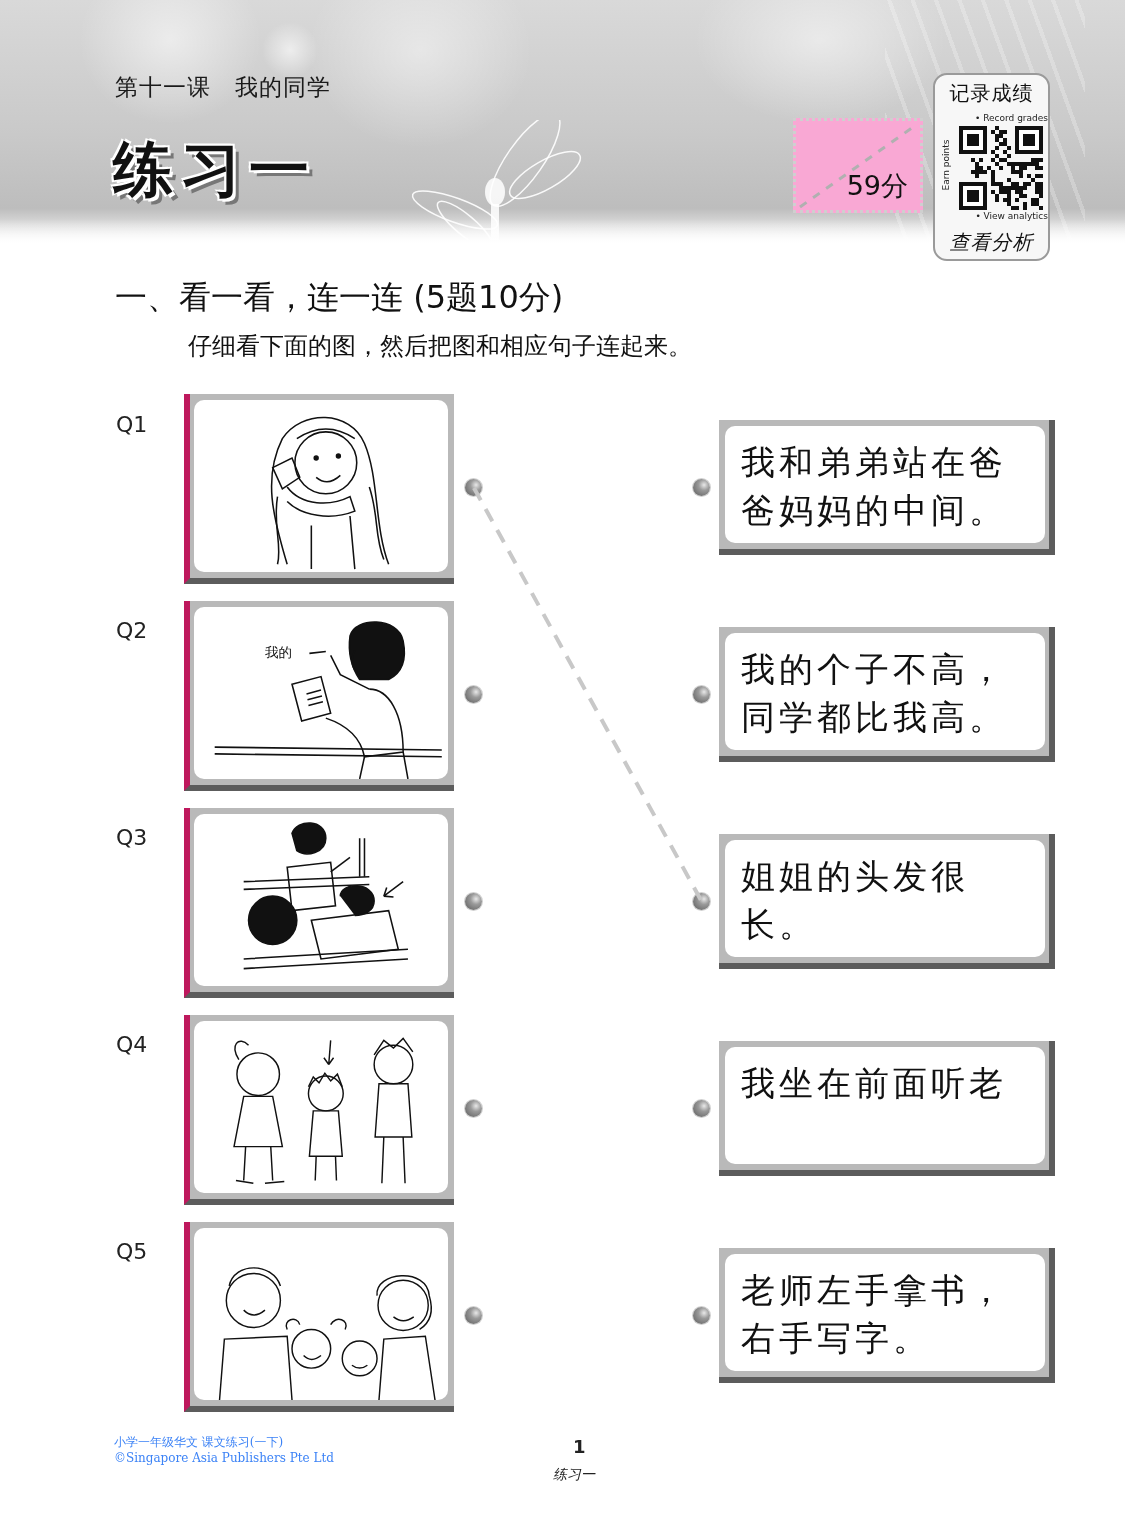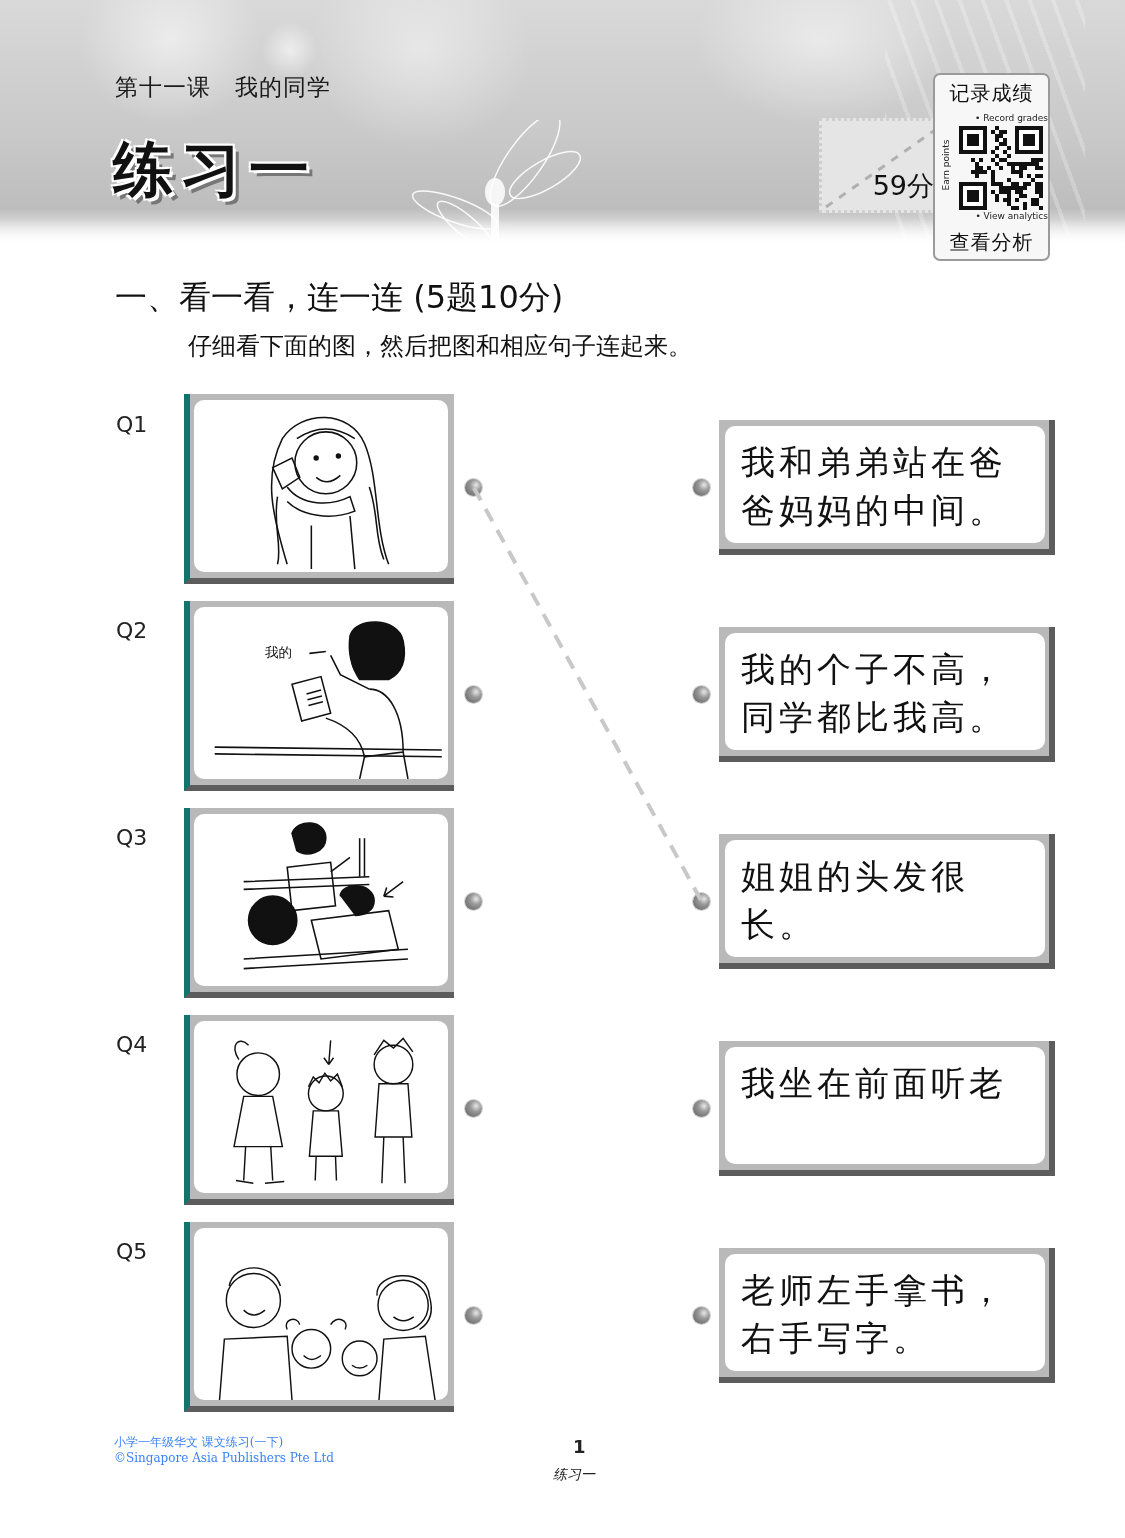--- a/index.html
+++ b/index.html
@@ -36,68 +36,68 @@
     font-size: 23px; letter-spacing: 1px; color: #1a1a1a;
   }
   .exercise-title {
     position: absolute; left: 113px; top: 130px;
     font-size: 60px; font-weight: bold; color: #111; letter-spacing: 8px;
     text-shadow: 3px 3px 0 #fff, -2px -2px 0 #fff, 2px -2px 0 #fff, -2px 2px 0 #fff,
                  6px 6px 0 #777;
   }
   
   .score-stamp {
-    position: absolute; left: 819px; top: 118px; width: 130px; height: 95px;
-    background: #e5e5e5;
+    position: absolute; left: 793px; top: 118px; width: 130px; height: 95px;
+    background: #f9a8d4;
     border: 3px dotted #cfcfcf; box-sizing: border-box;
   }
   .score-stamp svg { position: absolute; left: 0; top: 0; }
   .score-value {
     position: absolute; right: 12px; bottom: 6px;
     font-size: 27px; color: #111;
   }
   
   .qr-card {
     position: absolute; left: 933px; top: 73px; width: 117px; height: 188px;
-    background: #f7f7f7; border: 2px solid #9a9a9a; border-radius: 7px; box-sizing: border-box;
+    background: #f7f7f7; border: 2px solid #9a9a9a; border-radius: 14px; box-sizing: border-box;
   }
   .qr-top {
     position: absolute; left: 0; width: 100%; top: 5px; text-align: center;
     font-size: 20px; letter-spacing: 1px;
   }
   .qr-sub {
     position: absolute; left: 0; width: 100%; text-align: right; font-size: 9px; color: #222;
   }
   .qr-sub.top { top: 38px; }
   .qr-sub.bottom { top: 136px; }
   .qr-side {
     position: absolute; left: -14px; top: 85px; transform: rotate(-90deg);
     font-size: 9px; color: #222; white-space: nowrap;
   }
   .qr-code { position: absolute; left: 24px; top: 51px; width: 84px; height: 84px; }
   .qr-bottom {
     position: absolute; left: 0; width: 100%; top: 154px; text-align: center;
-    font-size: 20px; letter-spacing: 1px;
+    font-size: 20px; letter-spacing: 1px; font-style: italic;
   }
   
   .section-title {
     position: absolute; left: 115px; top: 276px; font-size: 32px; color: #111;
   }
   .section-instruction {
     position: absolute; left: 188px; top: 330px; font-size: 24px; color: #111;
     font-family: "DejaVu Serif", serif;
   }
   
   .q-label {
     position: absolute; left: 116px; font-size: 22px; color: #222;
   }
   .pic-frame {
     position: absolute; left: 184px; width: 270px; height: 190px;
     background: #b9b9b9; box-sizing: border-box;
-    border-left: 6px solid #0f766e; border-bottom: 6px solid #5c5c5c;
+    border-left: 6px solid #be185d; border-bottom: 6px solid #5c5c5c;
   }
   .pic-inner {
     position: absolute; left: 4px; top: 6px; right: 6px; bottom: 6px;
     background: #fff; border-radius: 10px; overflow: hidden;
   }
   .pic-inner svg { width: 100%; height: 100%; display: block; }
   .node {
     position: absolute; width: 17px; height: 17px; border-radius: 50%;
     background: radial-gradient(circle at 65% 35%, #e8e8e8 0%, #9a9a9a 35%, #5a5a5a 100%);
     box-shadow: 0 0 0 1px #d0d0d0;

